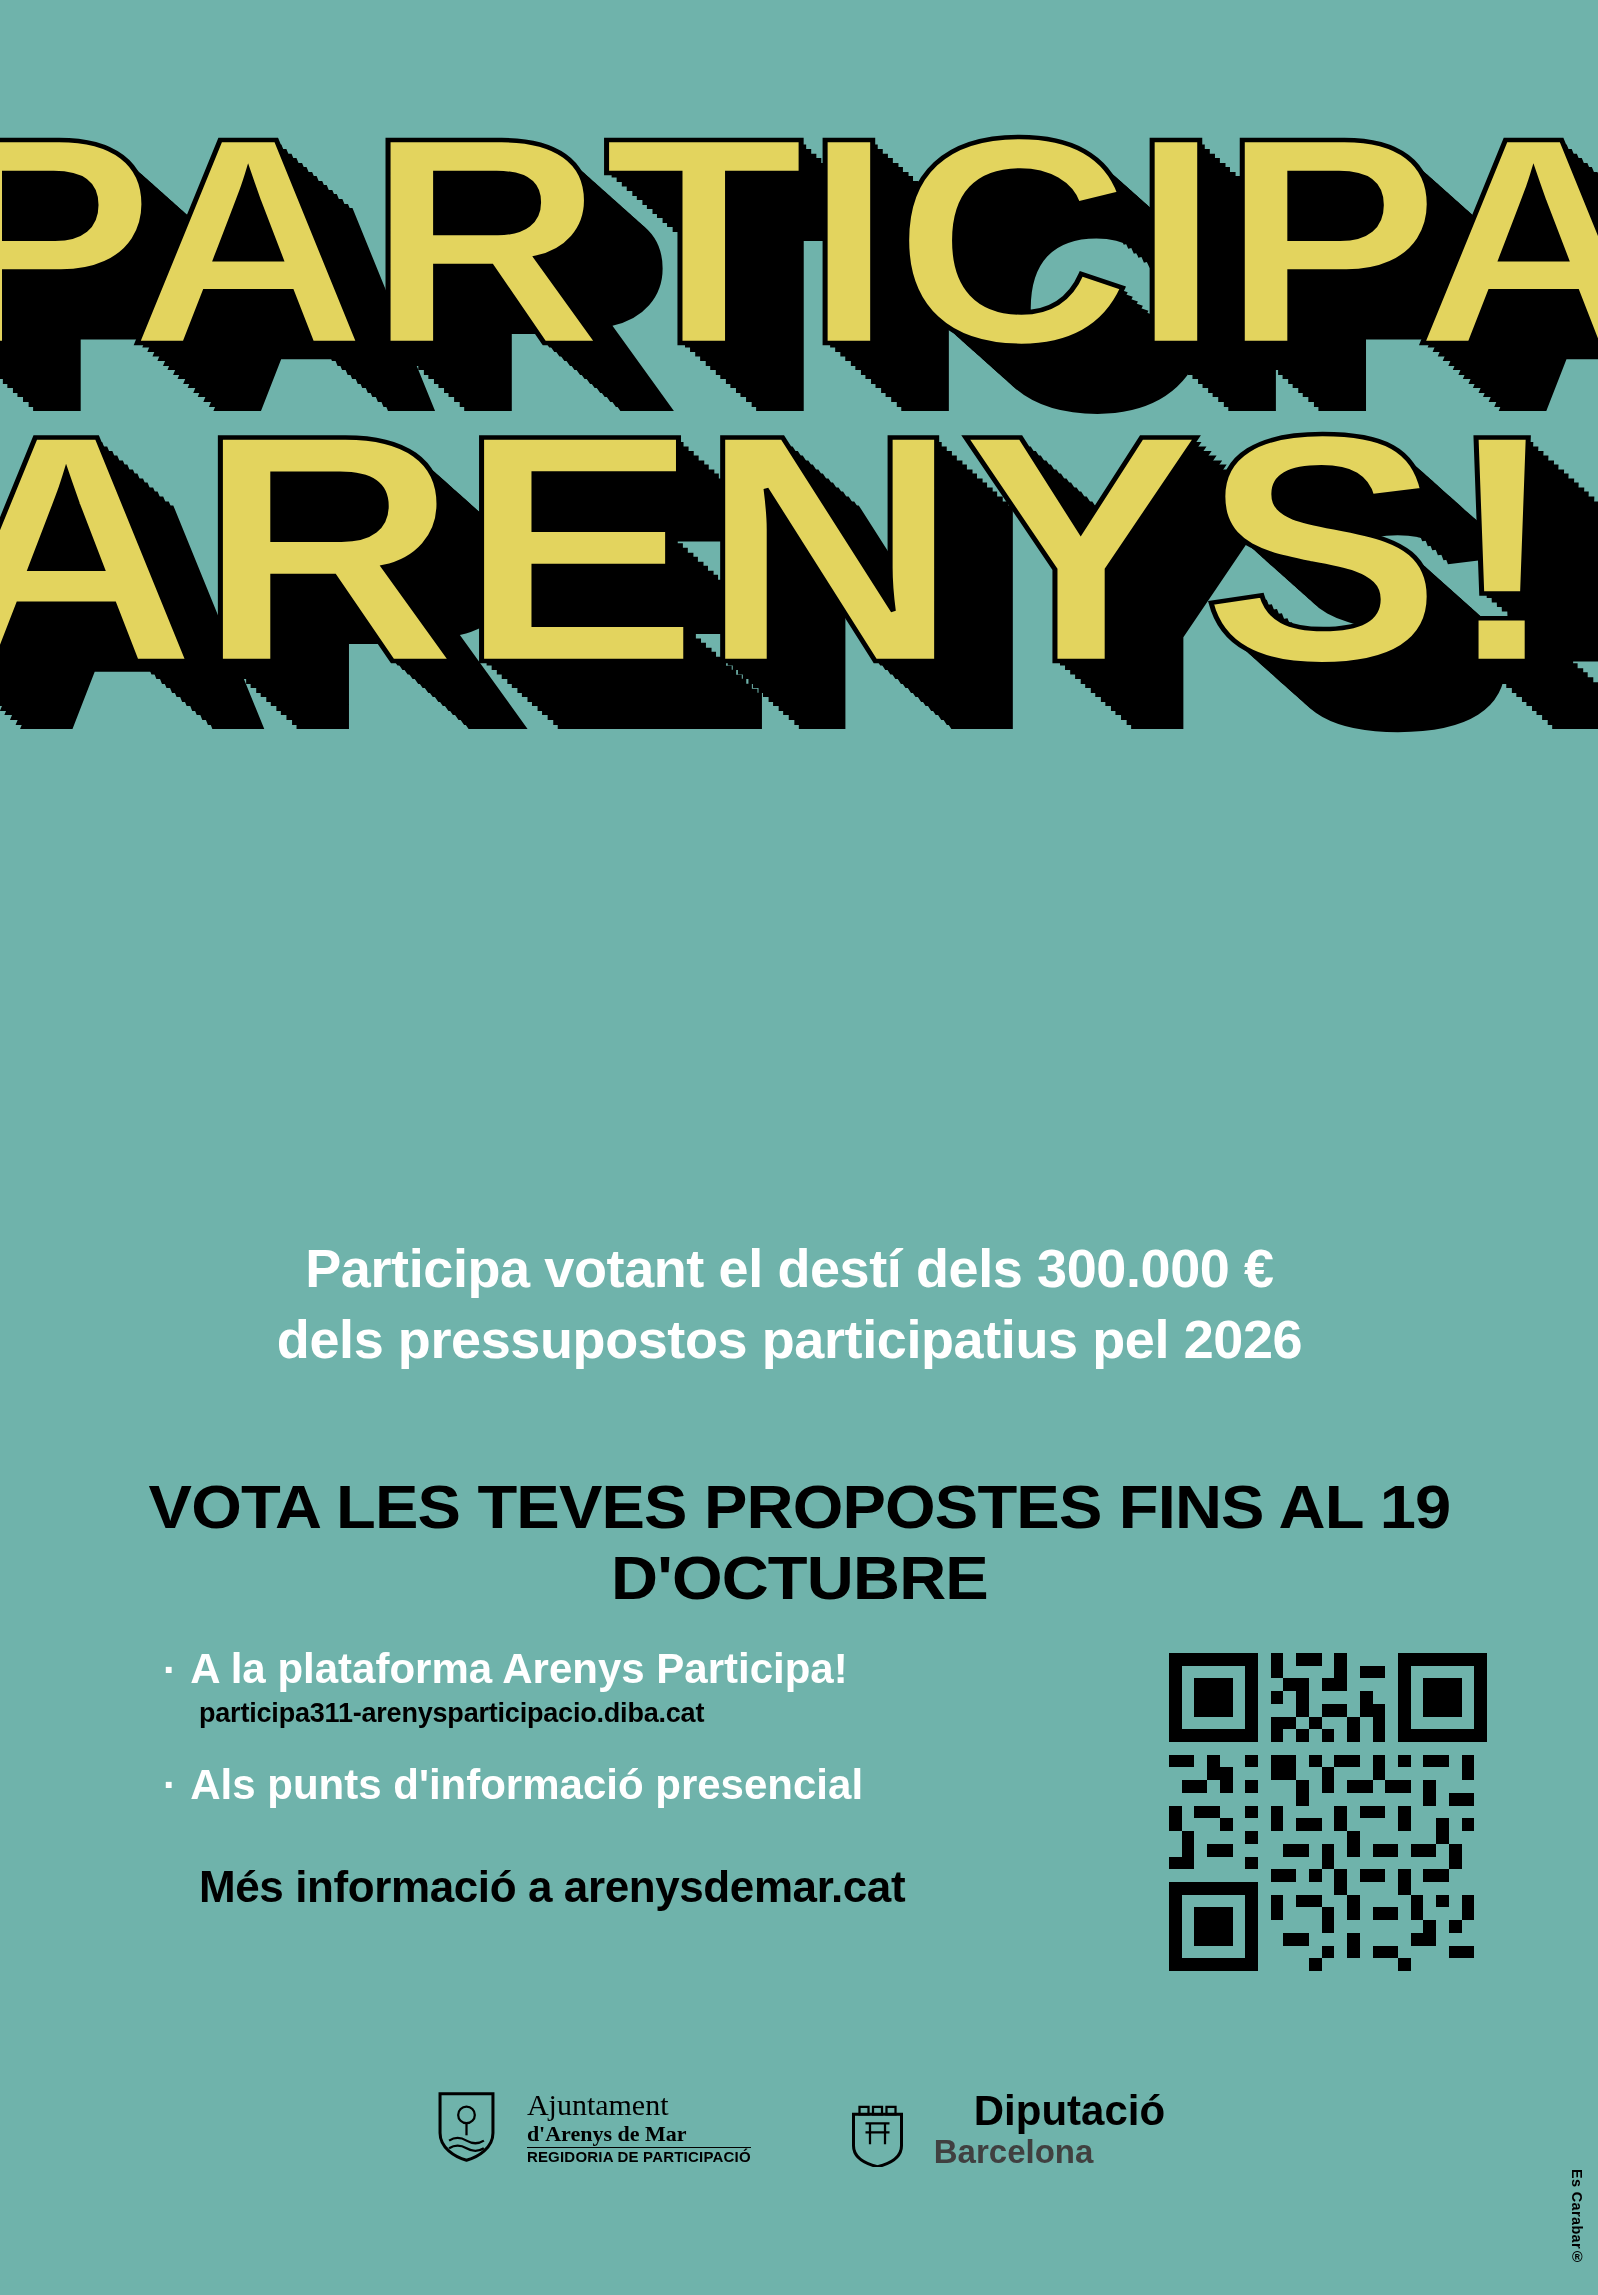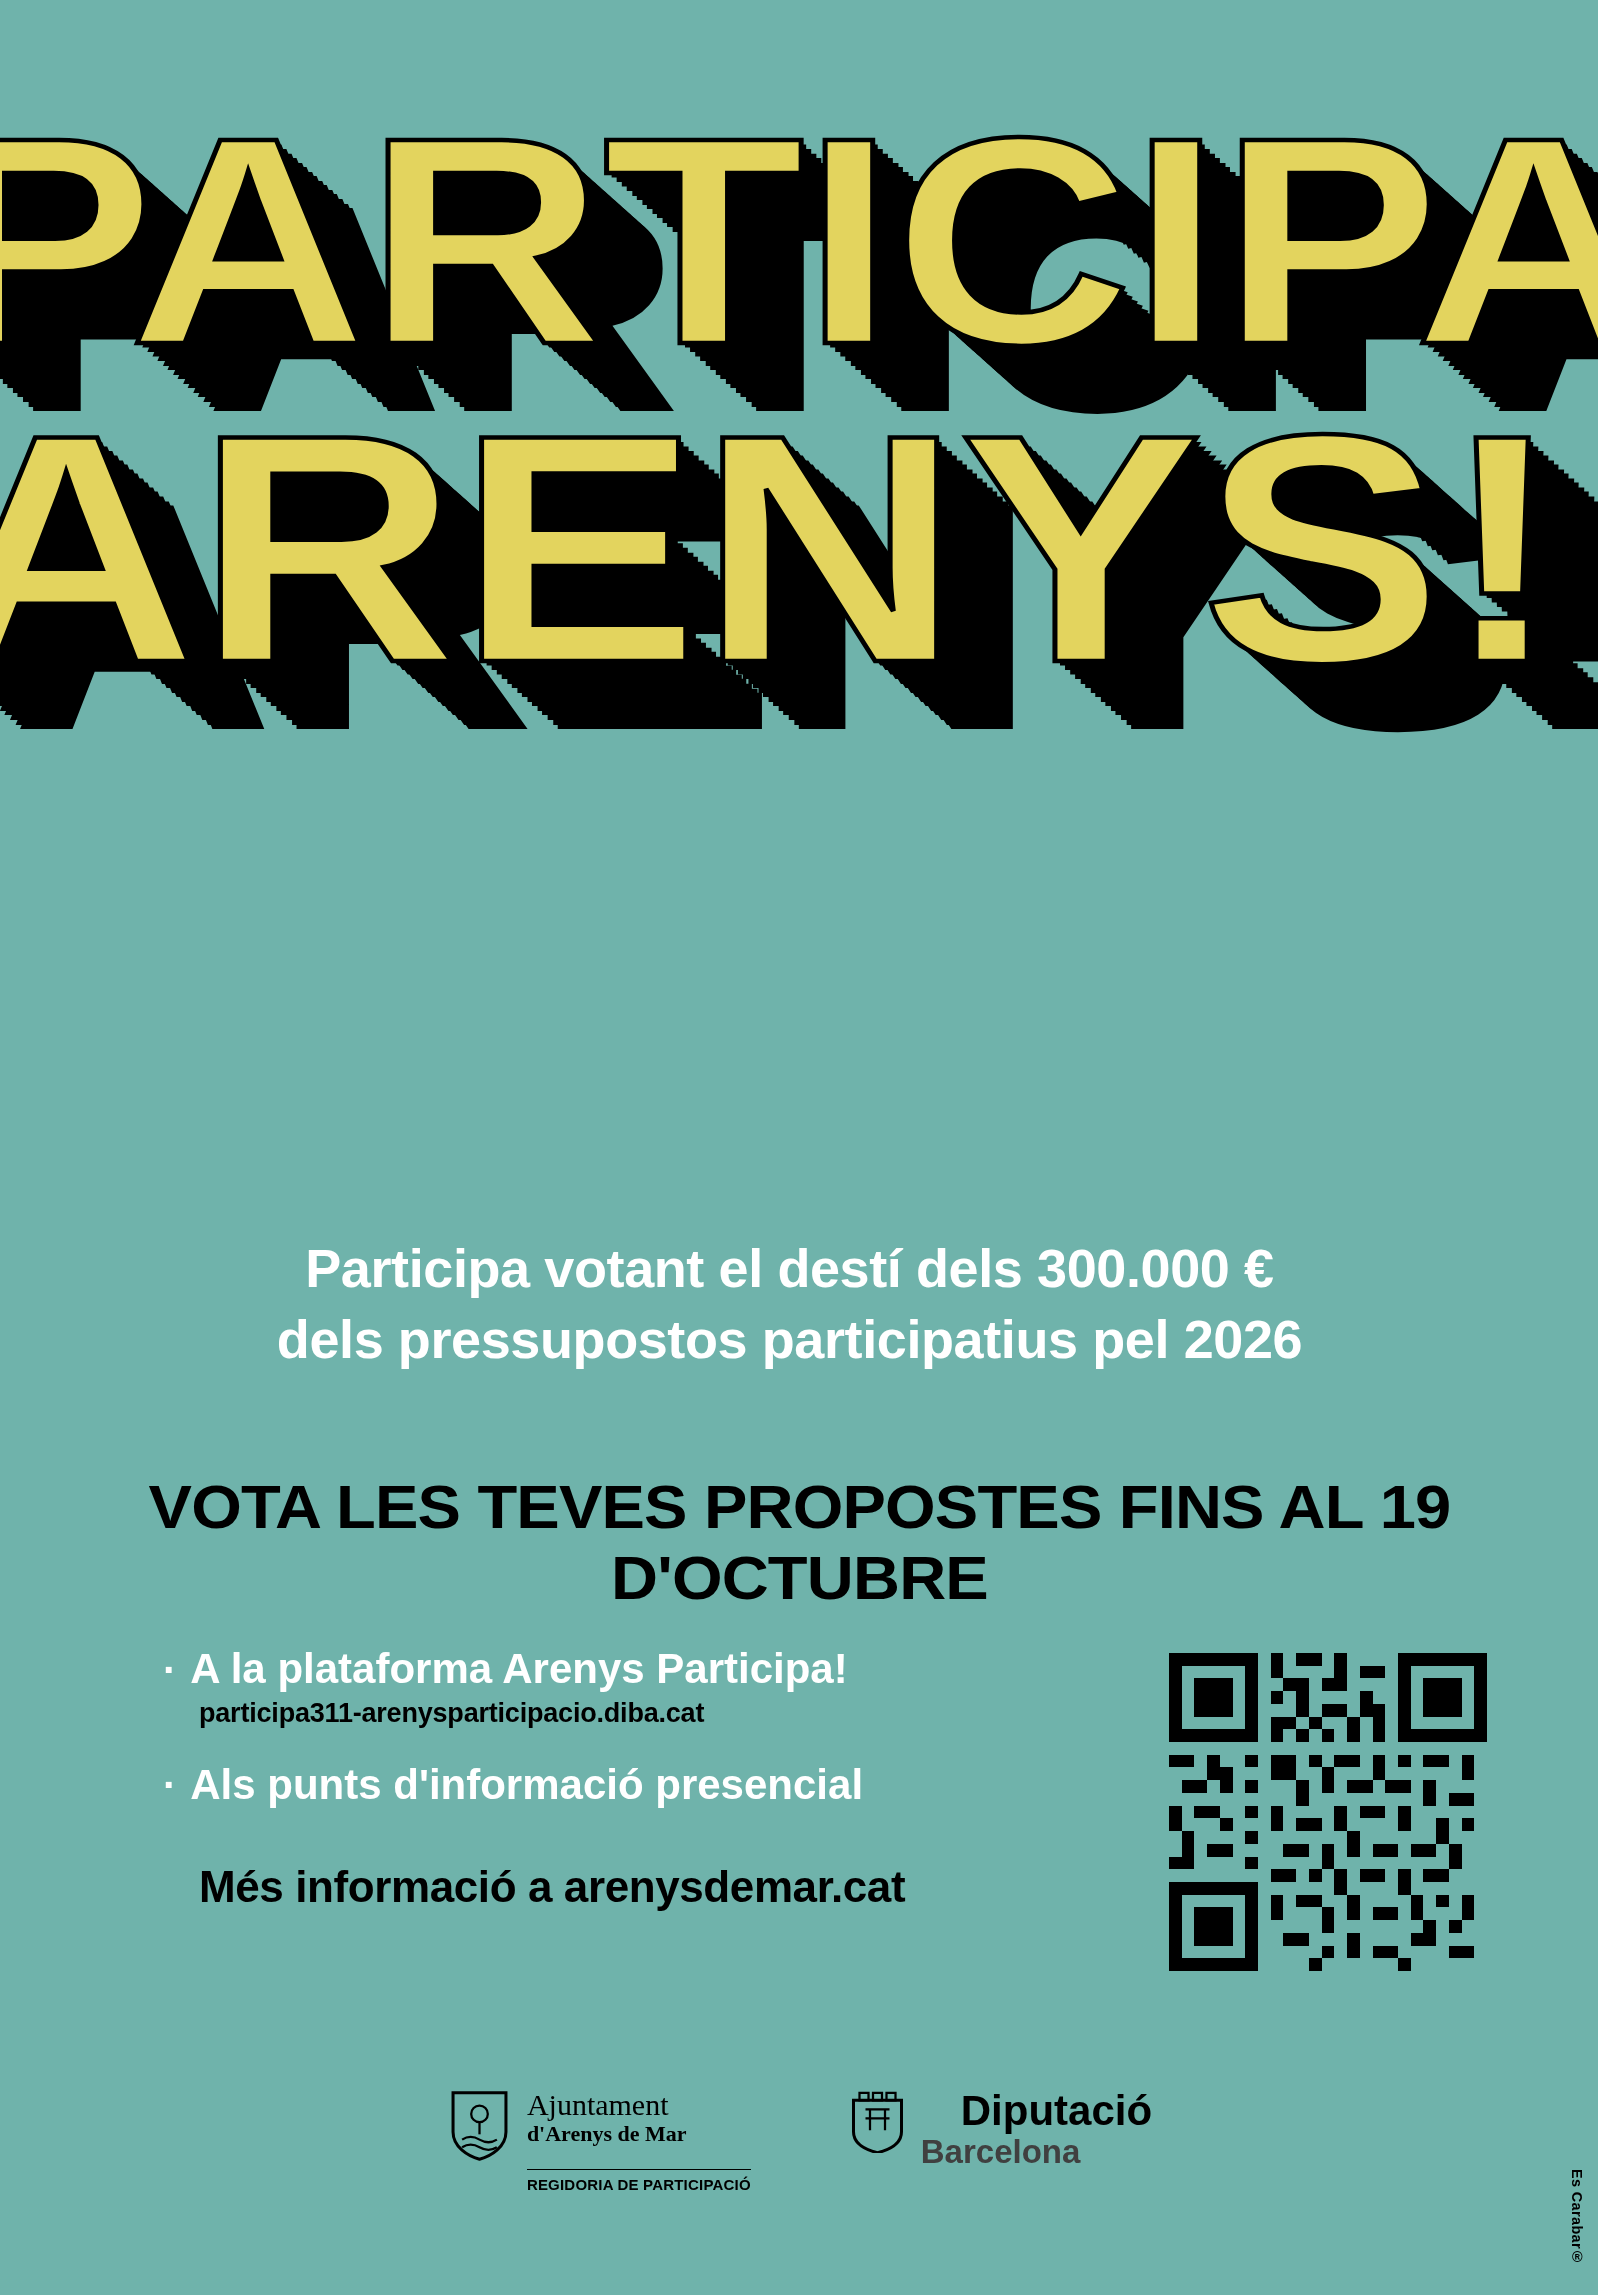--- a/index.html
+++ b/index.html
@@ -159,44 +159,43 @@
     top: 2088px;
     left: 0;
     width: 1599px;
     display: flex;
     justify-content: center;
     align-items: flex-start;
     gap: 98px;
   }
   .logo-group {
     display: flex;
-    align-items: flex-start;
-    gap: 15px;
+    align-items: flex-end;
+    gap: 28px;
   }
   .logo-mark { flex: none; }
   .logo-text { color: #000; }
   .logo-l1 {
     font-family: "Liberation Serif", serif;
     font-size: 30px;
     line-height: 1.12;
     font-weight: normal;
   }
   .logo-l2 {
     font-family: "Liberation Serif", serif;
     font-size: 22px;
     line-height: 1.12;
     font-weight: bold;
   }
   .logo-l3 {
     font-size: 15px;
     font-weight: bold;
     letter-spacing: 0.2px;
-    margin-top: 23px;
+    margin-top: 1px;
     border-top: 1.5px solid #000;
-    padding-top: 6px;
     display: inline-block;
   }
   .diba-text-1 {
     font-family: "Liberation Sans", sans-serif;
     font-size: 42px;
     font-weight: bold;
     line-height: 1.1;
     color: #000;
     margin-left: 40px;
   }

